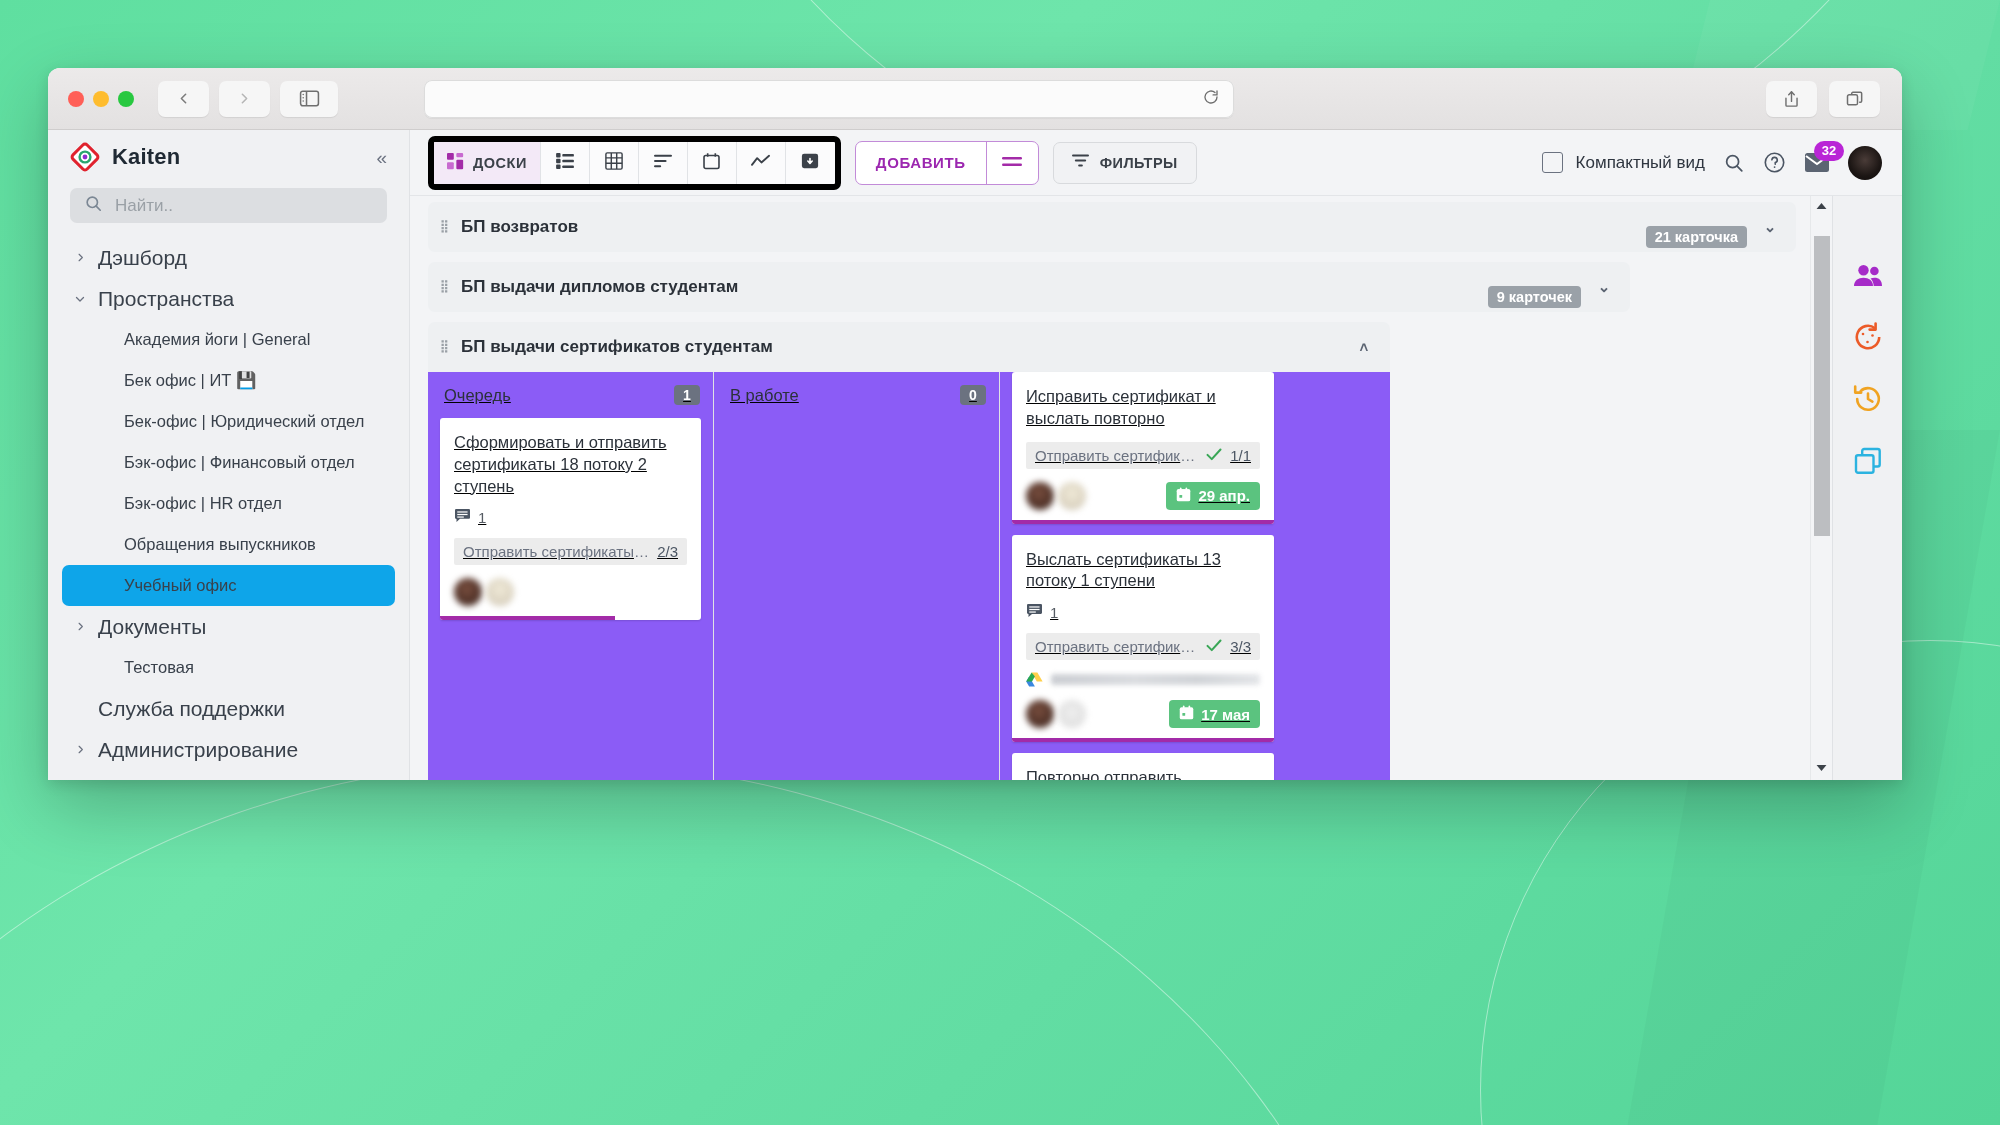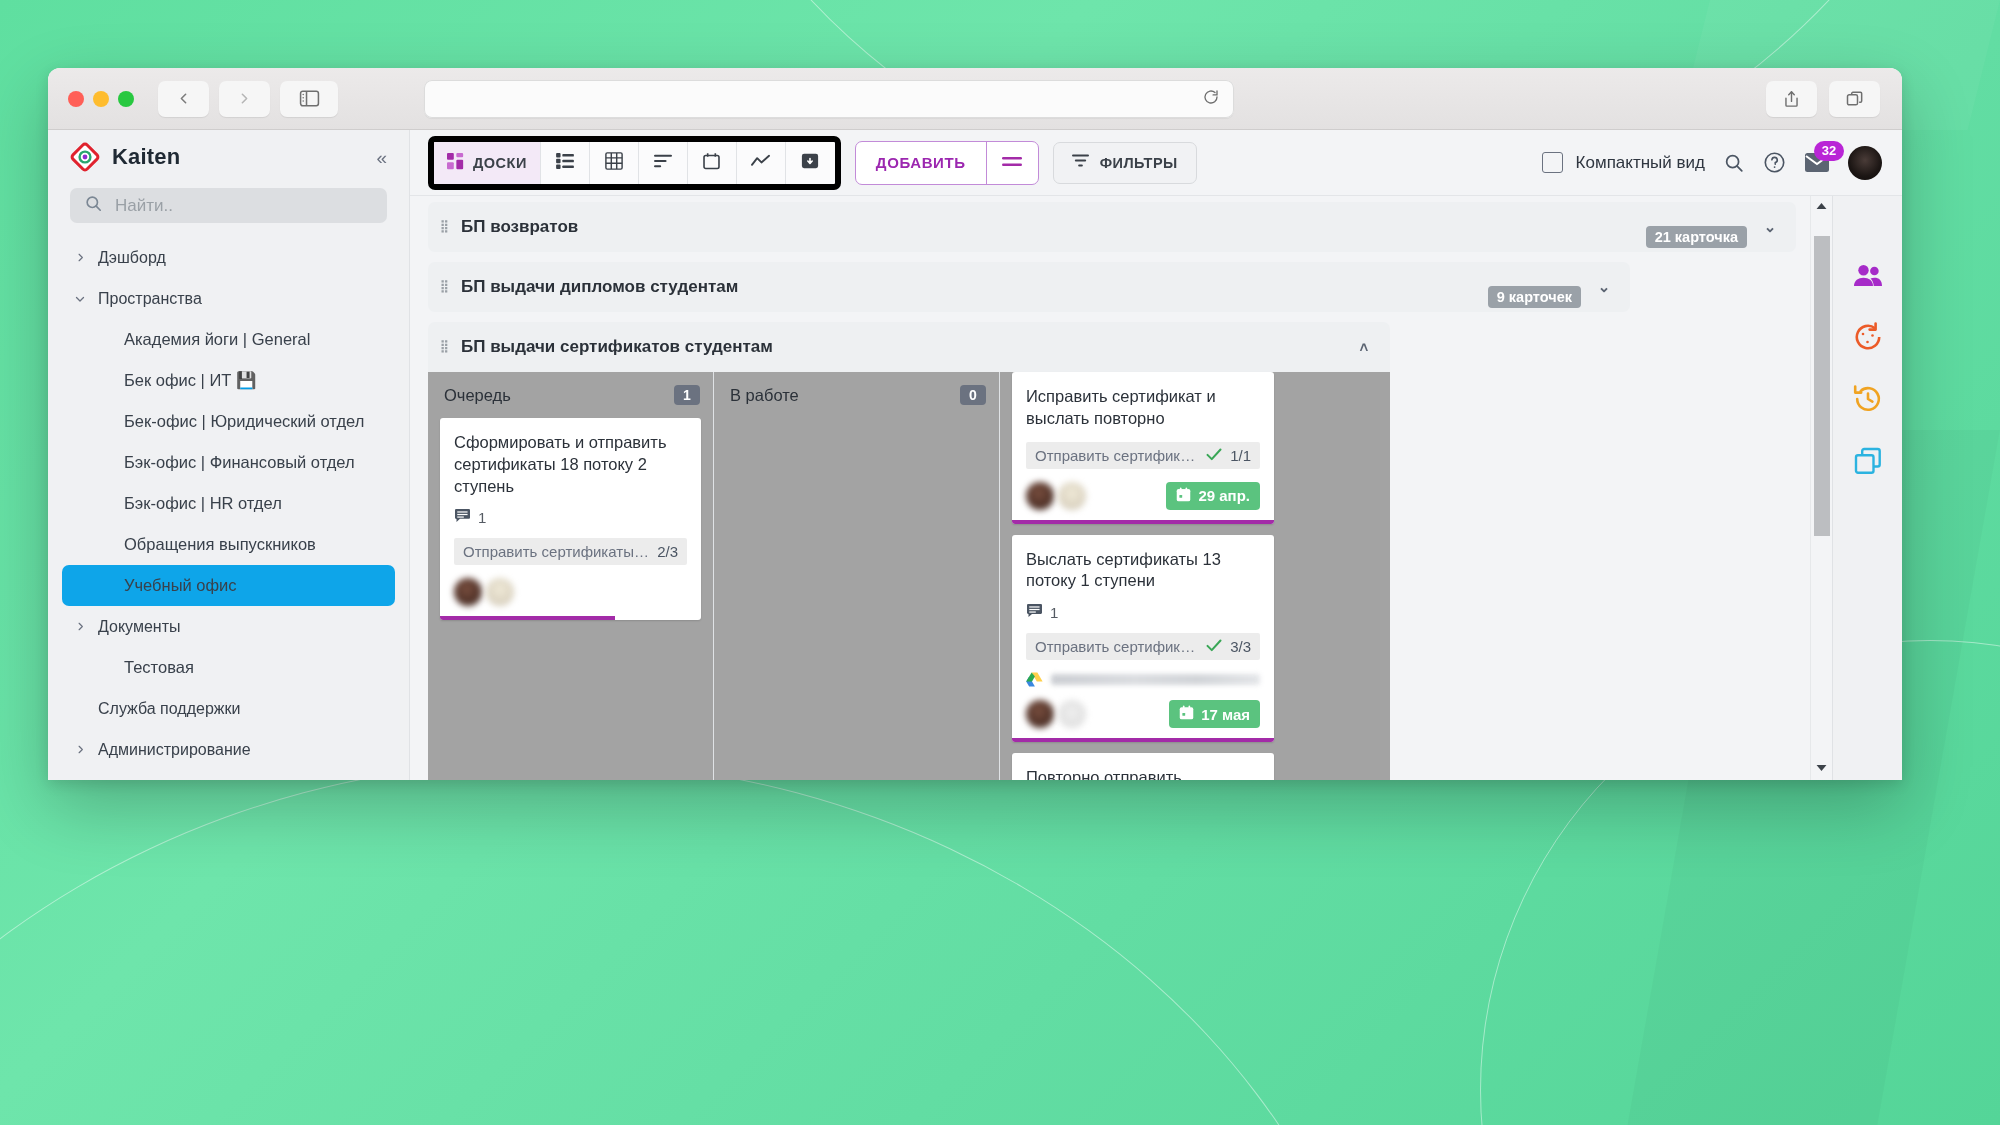--- a/index.html
+++ b/index.html
@@ -78,21 +78,21 @@
   }
   .searchbox input{
     border:0;background:transparent;outline:0;font-size:17px;color:#4b5563;
     font-family:inherit; width:100%;
   }
   .searchbox input::placeholder{color:#9aa0a6;}
   .nav{ padding:0 14px; }
   .nav-item{
     display:flex;align-items:center; gap:10px;
     height:41px; padding:0 10px; border-radius:7px;
-    font-size:16px;color:#39414b; cursor:default;
+    font-size:21px;color:#39414b; cursor:default;
   }
   .nav-item .chev{ width:16px;flex:0 0 16px; color:#7b8794; display:flex;justify-content:center;}
   .nav-item.child{ padding-left:62px; font-size:16.5px; color:#39414b;}
   .nav-item.child.sel{ background:#0ea5e9; }
   .nav-item.plain{ padding-left:36px; }
   .nav-label{white-space:nowrap;overflow:hidden;text-overflow:ellipsis;}
 
   
   .main{ flex:1; display:flex; flex-direction:column; min-width:0; background:#f3f4f6;}
   .toolbar{
@@ -147,21 +147,21 @@
     height:50px; display:flex;align-items:center; gap:11px; padding:0 14px 0 12px;
     font-size:17px; font-weight:bold; color:#2b3139;
   }
   .grip{ color:#9aa0a6; letter-spacing:-1px; line-height:.6; font-size:12px; width:10px;}
   .lane-count{
     margin-left:auto; background:#9aa1a8; color:#fff; font-size:14.5px;font-weight:bold;
     border-radius:4px; padding:3px 9px;margin-top:19px;
   }
   .lane-chev{ color:#5b6472; font-size:15px; width:24px;text-align:center; }
   .lane.expanded{ background:#eef0f2; padding-bottom:0; }
-  .columns{ display:flex; background:#a3a3a3; }
+  .columns{ display:flex; background:#8b5cf6;text-decoration:underline; }
   .col{ width:286px; flex:0 0 286px; border-right:1px solid #dfe2e5; padding:0 0 10px 0;}
   .col:last-child{border-right:0;}
   .col-head{
     height:46px; display:flex;align-items:center; padding:0 13px 0 16px; gap:8px;
     font-size:16.5px; color:#2b3139;
   }
   .col-count{
     margin-left:auto;background:#6b7280;color:#fff;font-size:14px;font-weight:bold;
     border-radius:4px;padding:2px 8px; min-width:26px;text-align:center;
   }

